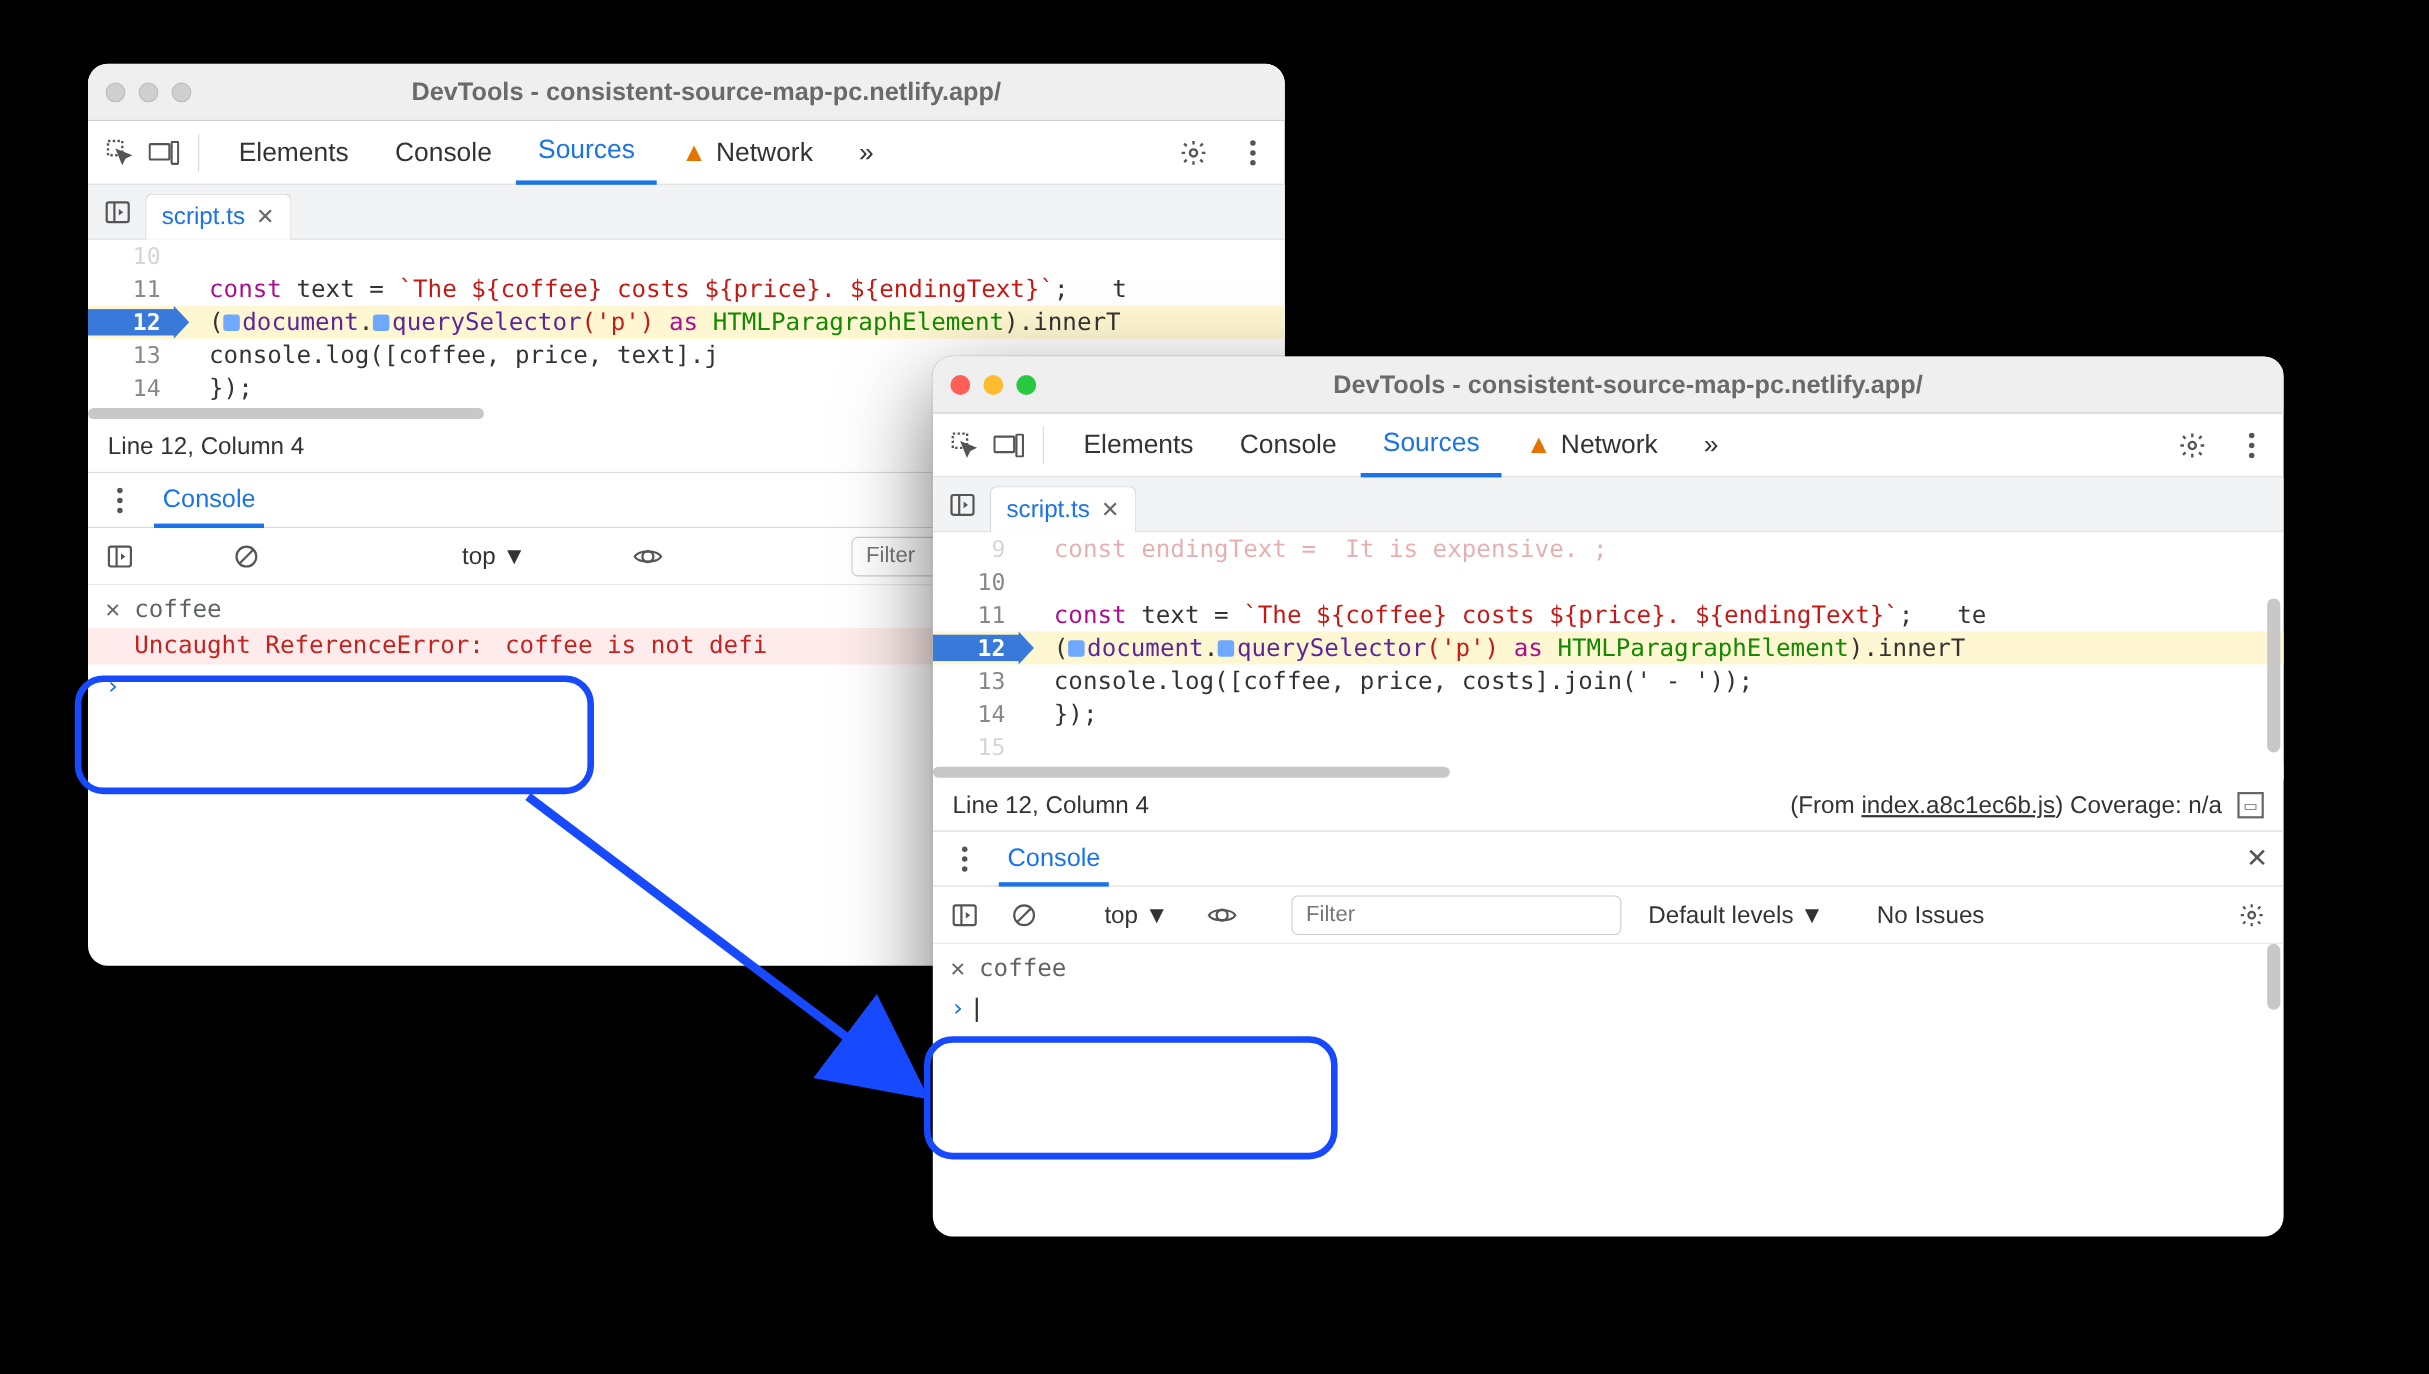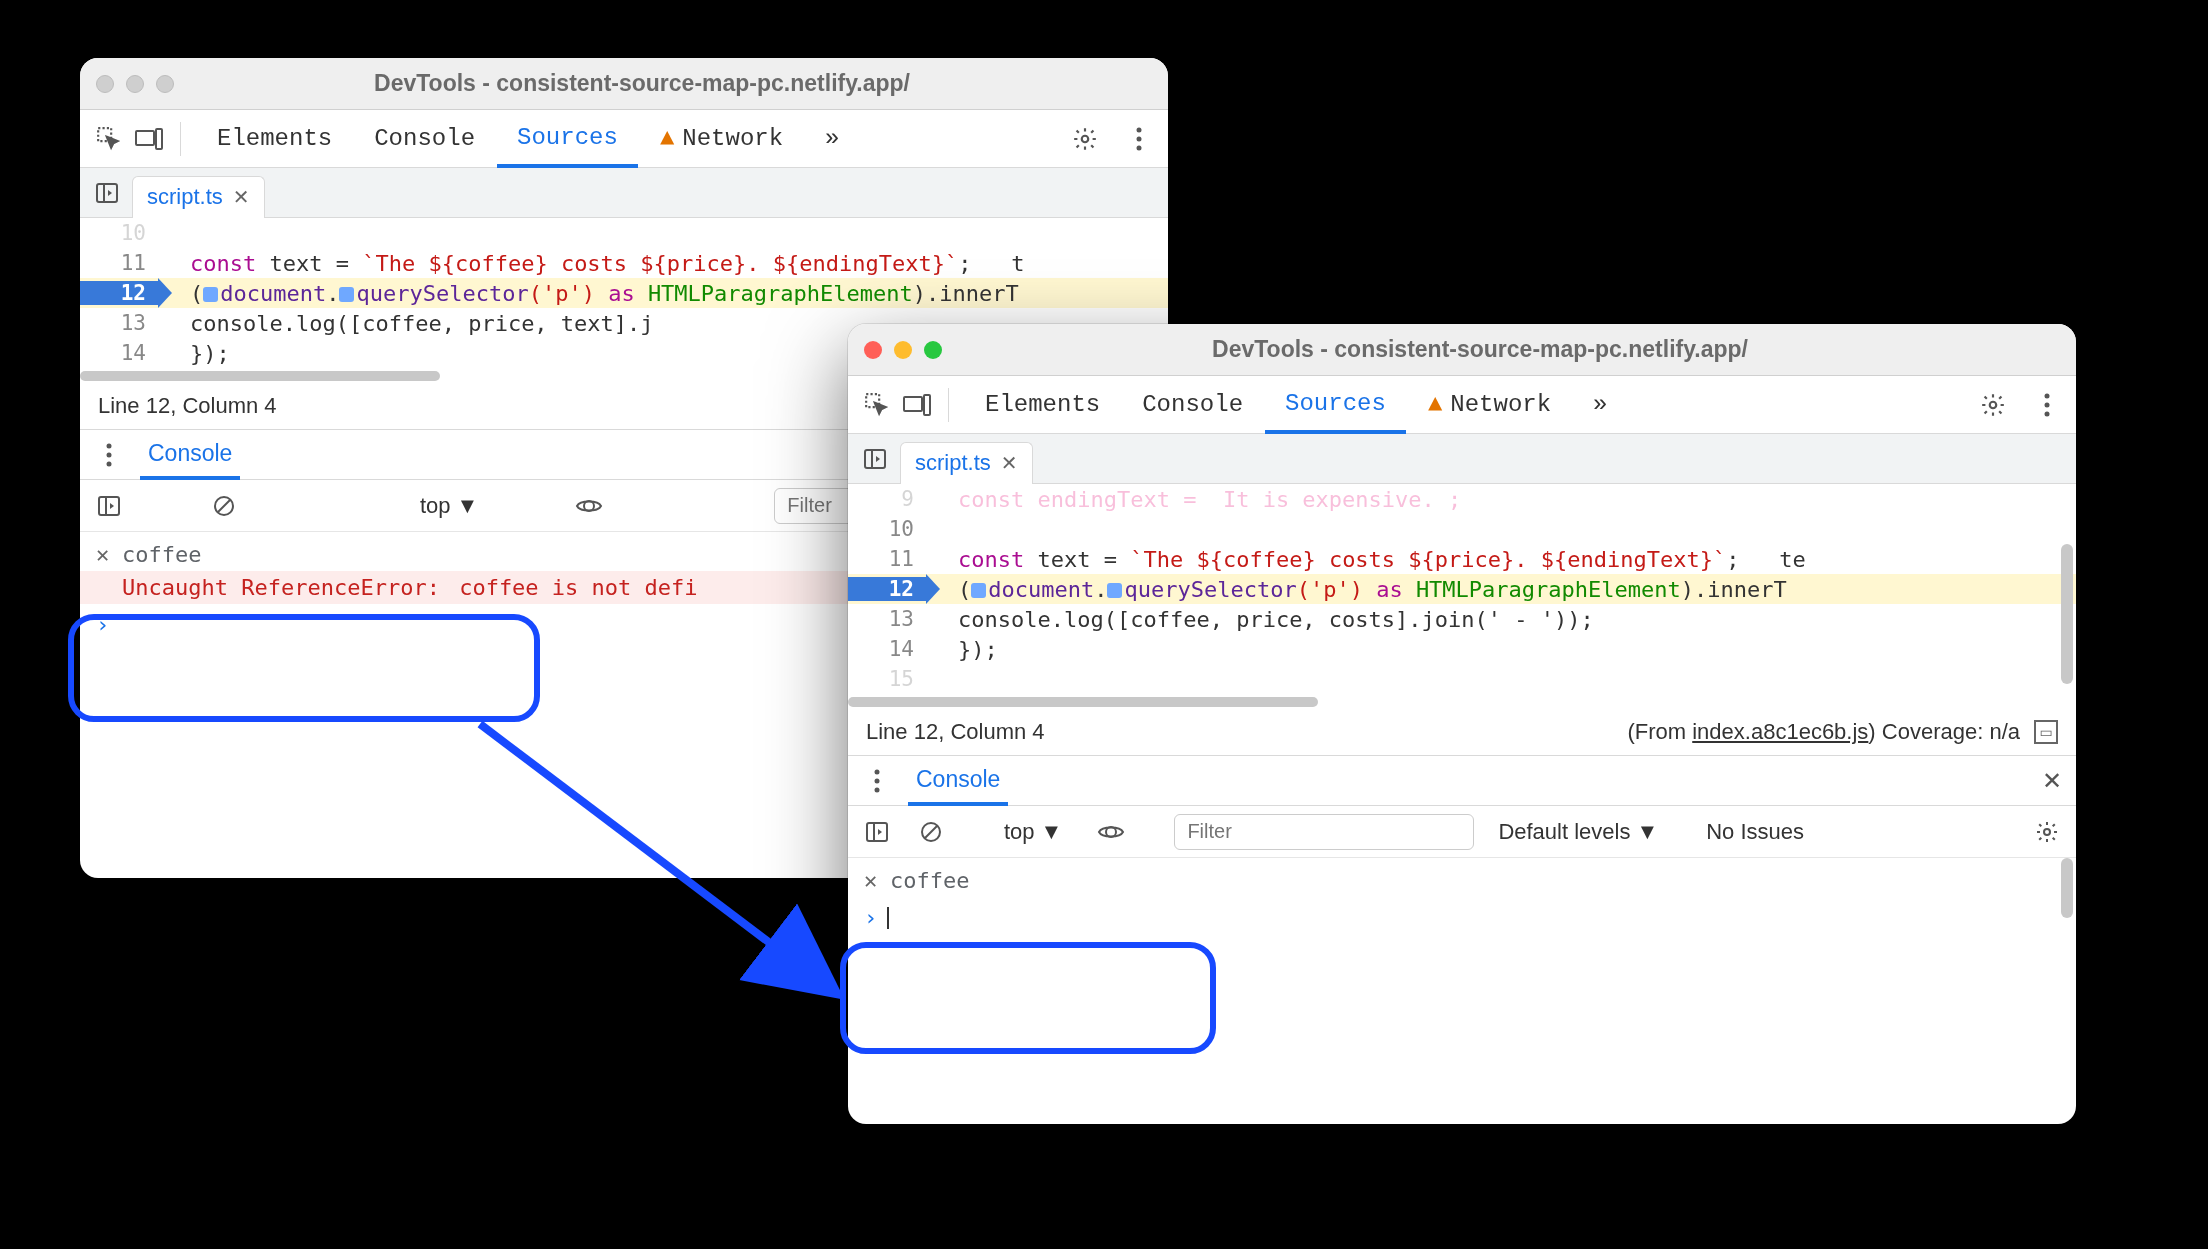--- a/index.html
+++ b/index.html
@@ -43,21 +43,21 @@
     display:flex;
     align-items:center;
     padding: 0 14px;
     border-bottom: 1px solid #d9d9d9;
     gap: 10px;
   }
   .toolbar .sep { width:1px; height:34px; background:#d9d9d9; margin:0 6px;}
   .ticon { width:30px; height:30px; display:flex; align-items:center; justify-content:center; color:#555;}
   .panels { display:flex; align-items:stretch; height:100%; gap: 2px;}
   .panel {
-    display:flex; align-items:center; padding:0 20px; font-size:24px; color:#333;font-family:Liberation Mono, monospace;
+    display:flex; align-items:center; padding:0 20px; font-size:24px; color:#333;
   }
   .panel.active { color:#1a73e8; border-bottom: 4px solid #1a73e8; margin-bottom:-1px; font-weight:500;}
   .panel .warn { color:#e37400; margin-right:8px;}
   .spacer { flex:1; }
   .gear, .kebab { width:30px; height:30px; display:flex; align-items:center; justify-content:center; color:#555; margin-left:14px;}
 
   
   .filestrip {
     height: 50px;
     background:#f1f3f4;
@@ -93,21 +93,21 @@
   .code {
     flex:1; white-space:pre; font-size:22px; padding-left:30px;
     overflow:hidden;
   }
   .line-hl { background:#fff7d1; }
   .kw   { color:#aa0d91; }
   .str  { color:#c41a16; }
   .dot  { color:#333; }
   .prop { color:#5c2699; }
   .type { color:#118a00; }
-  .fade { color:#ec4899; opacity:.35;}
+  .fade { color:#b91c1c; opacity:.35;}
   .debug-dot{
     display:inline-block; width:15px; height:15px; background:#6fa8ff;
     border-radius:3px; margin-right:2px; vertical-align:middle;
   }
   .hscroll {
     height:16px; background:#fff; position:relative;
   }
   .hscroll .thumb{
     position:absolute; left:0; top:3px; height:10px; width:360px;
     background:#c8c8c8; border-radius:6px;

